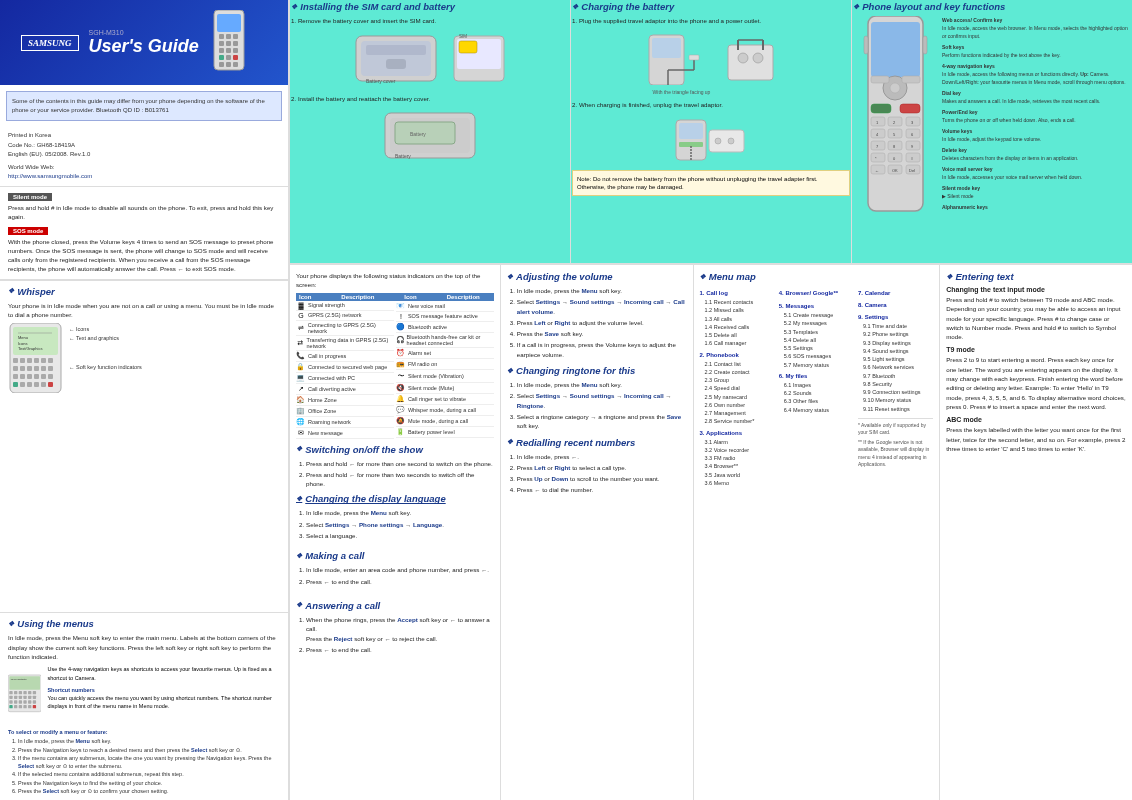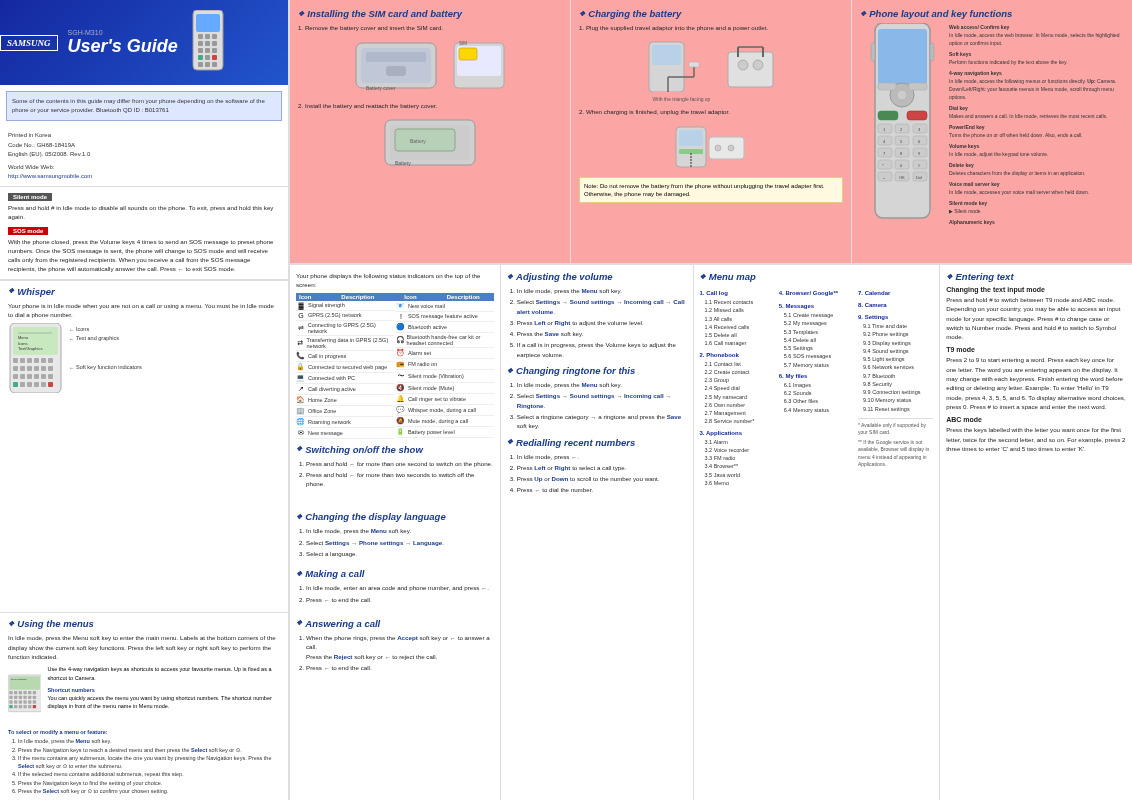--- a/index.html
+++ b/index.html
@@ -55,23 +55,23 @@
     }
 
     .top-three {
       display: flex;
       height: 265px;
       border-bottom: 2px solid #ddd;
     }
 
     .panel {
       flex: 1;
-      background: #fca5a5;
+      background: #5eead4;
       border-right: 1px solid #ddd;
-      padding: 8px;
+      padding: 1px;
       overflow: hidden;
     }
 
     .panel:last-child { border-right: none; }
 
     .bottom-four {
       display: flex;
       flex: 1;
       overflow: hidden;
     }
@@ -116,21 +116,21 @@
 
     .body-text ol { padding-left: 10px; }
     .body-text li { margin-bottom: 2px; }
 
     .blue { color: #1a3a8a; }
     .bld { font-weight: bold; }
 
     
     .sb-header {
       background: linear-gradient(135deg, #1428a0, #2255cc);
-      padding: 10px 0;
+      padding: 10px 21px;
       display: flex;
       align-items: center;
       gap: 10px;
     }
 
     .sb-samsung-box {
       border: 1.5px solid white;
       padding: 2px 6px;
       color: white;
       font-size: 9px;
@@ -658,21 +658,21 @@
         </div>
 
         <div class="sec-title">Switching on/off the show</div>
         <div class="body-text">
           <ol>
             <li>Press and hold ← for more than one second to switch on the phone.</li>
             <li>Press and hold ← for more than two seconds to switch off the phone.</li>
           </ol>
         </div>
 
-        <div class="sec-title" style="margin-top:23px;">Changing the display language</div>
+        <div class="sec-title" style="margin-top:5px;text-decoration:underline;">Changing the display language</div>
         <div class="body-text">
           <ol>
             <li>In Idle mode, press the <span class="blue bld">Menu</span> soft key.</li>
             <li>Select <span class="blue bld">Settings</span> → <span class="blue bld">Phone settings</span> → <span class="blue bld">Language</span>.</li>
             <li>Select a language.</li>
           </ol>
         </div>
 
         <div class="sec-title" style="margin-top:10px;">Making a call</div>
         <div class="body-text">

